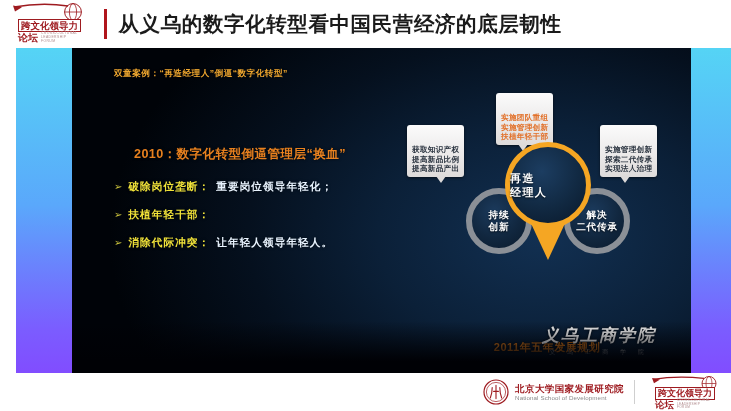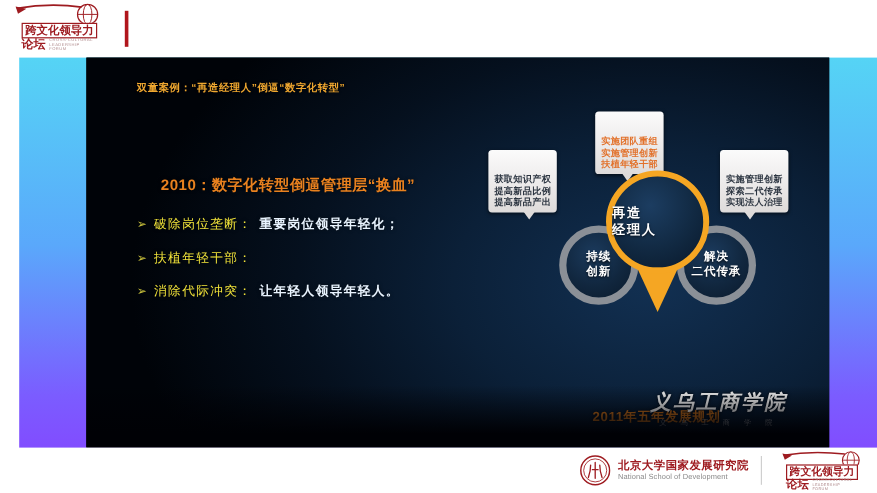--- a/index.html
+++ b/index.html
@@ -78,21 +78,21 @@
     color: #e8811f; font-size: 12.6px; font-weight: bold; letter-spacing: .4px;
     white-space: nowrap; text-shadow: 0 0 3px rgba(0,0,0,.7);
   }
   .bullets { position: absolute; left: 42px; top: 132px; width: 330px; }
   .bullet {
     display: flex; align-items: baseline; gap: 6px;
     margin-bottom: 14px; white-space: nowrap;
   }
   .bullet-marker { color: #c9c23c; font-size: 10px; line-height: 1; flex: 0 0 auto; }
   .bullet-key {
-    color: #f2e43a; font-size: 10.6px; font-weight: normal; letter-spacing: 1.1px;
+    color: #f2e43a; font-size: 10.6px; font-weight: bold; letter-spacing: 1.1px;
     text-shadow: 0 0 3px rgba(0,0,0,.6);
   }
   .bullet-val {
     color: #e9f4ff; font-size: 10.6px; font-weight: bold; letter-spacing: 1.1px;
     text-shadow: 0 0 3px rgba(0,0,0,.6);
   }
 
   
   .diagram { position: absolute; left: 340px; top: 22px; width: 270px; height: 270px; }
 
@@ -233,20 +233,21 @@
         <div class="brand-sub-cn">论坛</div>
         <div class="brand-sub-en">
           <i>CROSS-CULTURAL</i>
           <i>LEADERSHIP</i>
           <i>FORUM</i>
         </div>
       </div>
     </div>
 
     <div class="header-divider"></div>
+    <div class="header-title">从义乌的数字化转型看中国民营经济的底层韧性</div>
   </div>
 
   <div class="slide-frame">
     <div class="slide">
 
       <div class="case-head">双童案例：“再造经理人”倒逼“数字化转型”</div>
       <div class="year-line">2010：数字化转型倒逼管理层“换血”</div>
 
       <div class="bullets">
         <div class="bullet">

